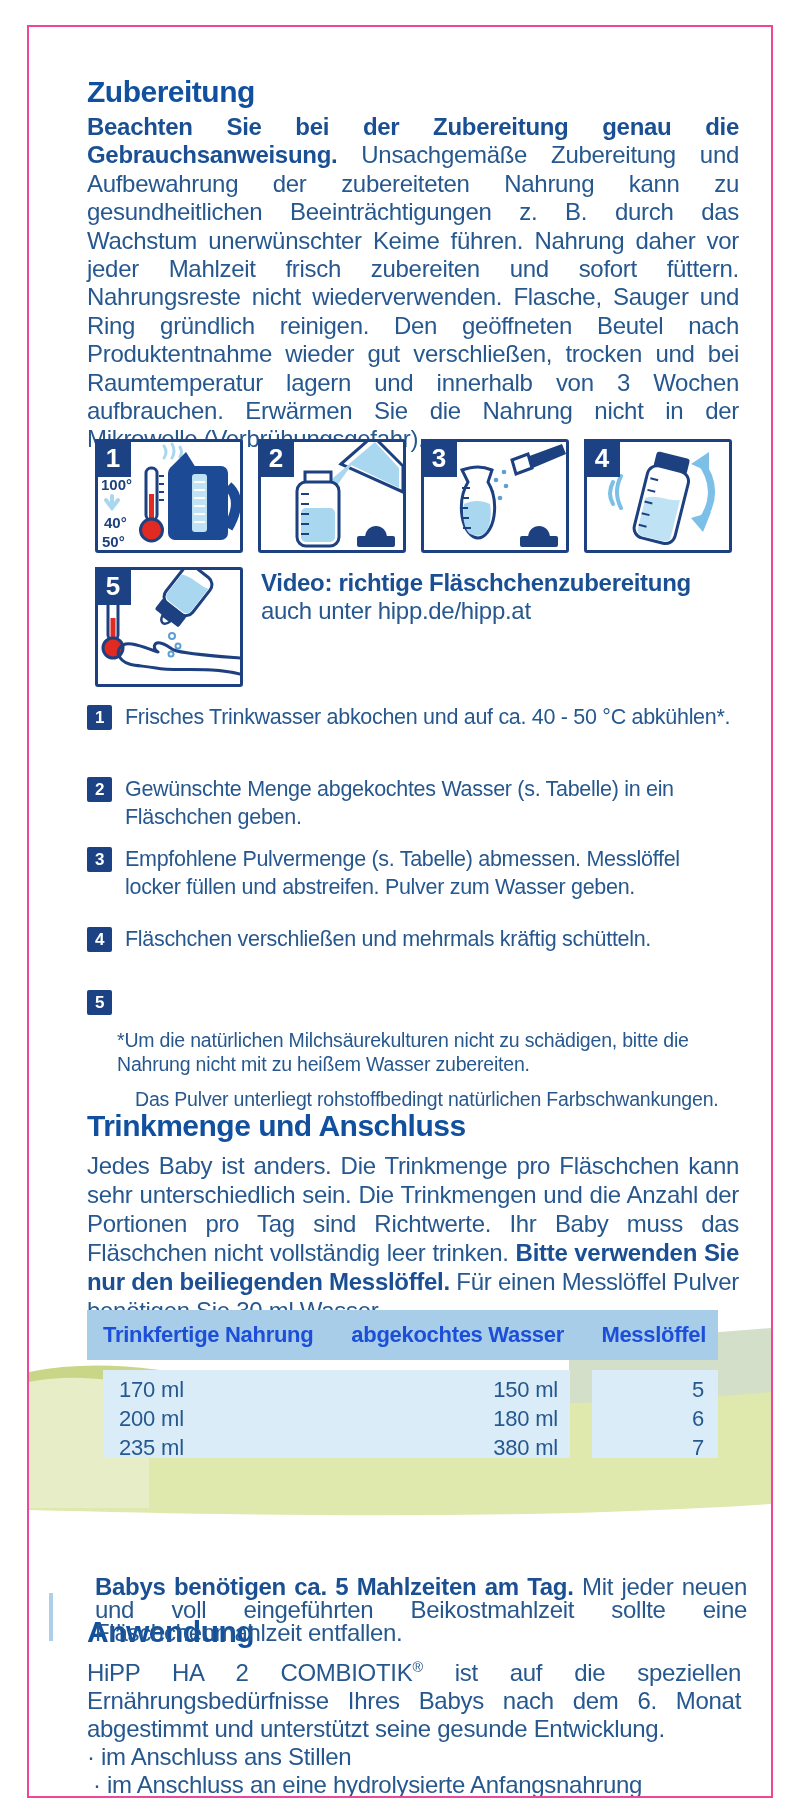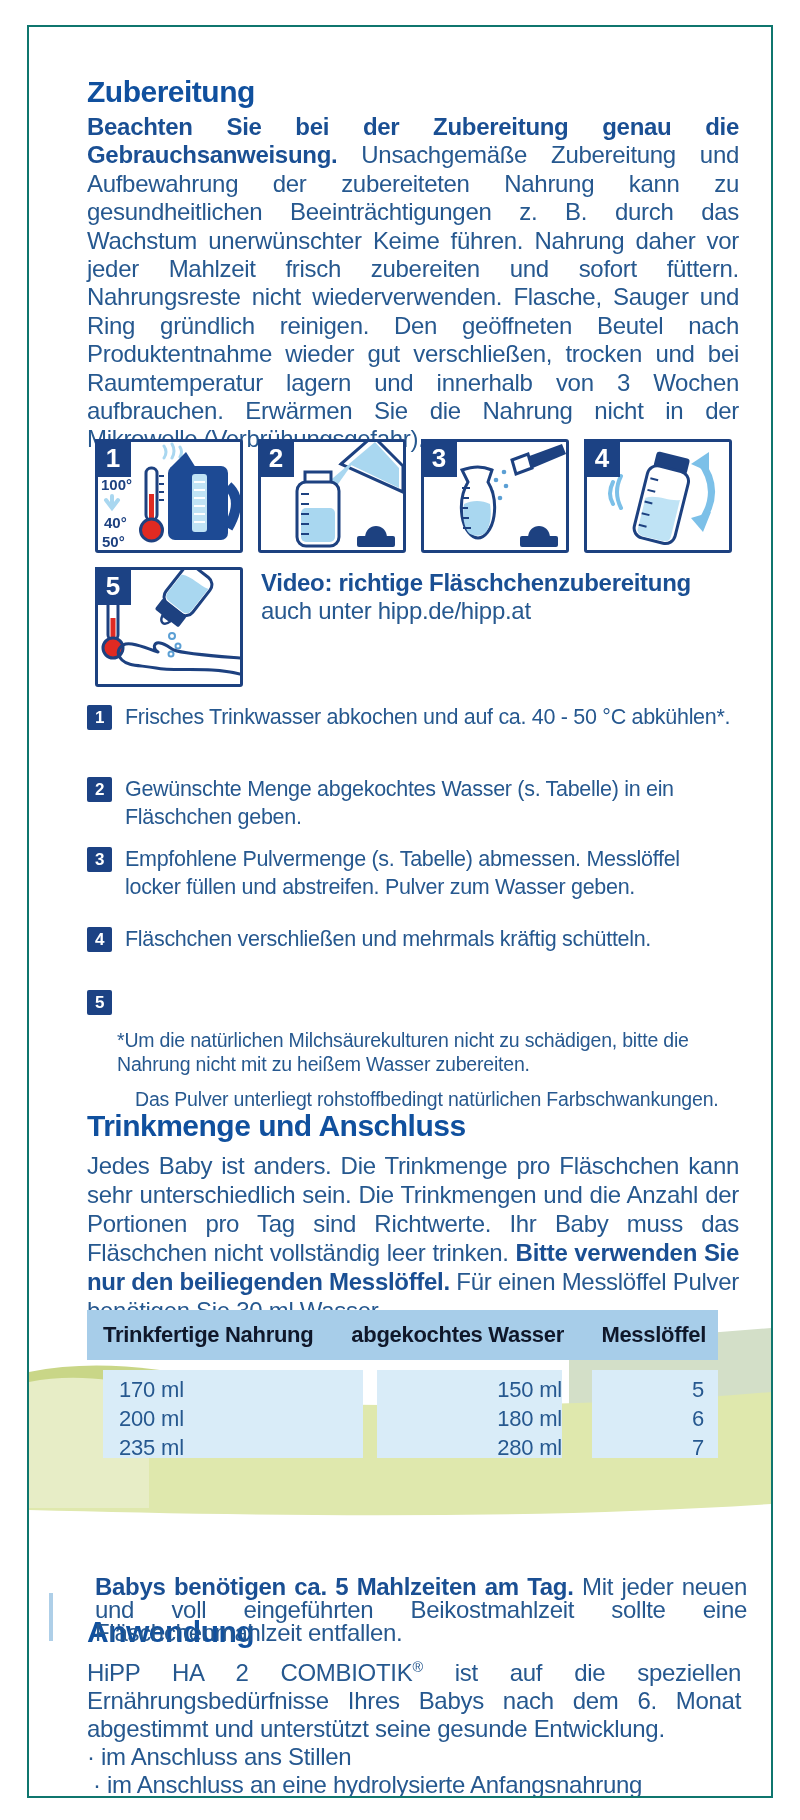--- a/index.html
+++ b/index.html
@@ -1,49 +1,49 @@
 <!DOCTYPE html>
 <html><head>
 <meta charset="utf-8">
 <style>
   html,body{margin:0;padding:0;background:#ffffff;}
   body{width:800px;height:1820px;position:relative;font-family:"Liberation Sans",sans-serif;
        -webkit-font-smoothing:antialiased;}
   #frame{position:absolute;left:27px;top:25px;width:746px;height:1773px;
-         border:2px solid #0f766e;box-sizing:border-box;background:#fff;overflow:hidden;}
+         border:2px solid #ec4899;box-sizing:border-box;background:#fff;overflow:hidden;}
   .abs{position:absolute;}
   .h1{font-size:30px;font-weight:bold;color:#10509e;letter-spacing:-0.5px;}
   .body-text{font-size:24px;line-height:28.4px;color:#26588f;text-align:justify;
              letter-spacing:-0.3px;}
   .body-text b, .bold-navy{font-weight:bold;color:#1a4f93;}
   .small-note{font-size:19.5px;line-height:24px;color:#26588f;letter-spacing:-0.2px;}
   
   .pictobox{position:absolute;width:148px;height:114px;border:3px solid #1d4180;border-radius:3px;
             background:#fff;box-sizing:border-box;}
   .box-num{position:absolute;top:-3px;left:-3px;width:36px;height:38px;background:#1c4284;
            color:#fff;font-weight:bold;font-size:26px;display:flex;align-items:center;
            justify-content:center;z-index:2;}
   .pictobox svg{position:absolute;left:0;top:0;}
   
   .step{position:absolute;left:58px;width:652px;padding-left:38px;box-sizing:border-box;
         font-size:21.5px;line-height:28.4px;color:#26588f;letter-spacing:-0.3px;text-align:left;}
   .step-num{position:absolute;left:0;top:2px;width:25px;height:25px;background:#1c4284;color:#fff;
             font-weight:bold;font-size:17px;text-align:center;line-height:25px;border-radius:2px;}
   
   .tbl-header{position:absolute;left:58px;top:1283px;width:631px;height:50px;background:#a7cde9;
-              display:flex;align-items:center;font-size:22px;font-weight:bold;color:#0f172a;
+              display:flex;align-items:center;font-size:22px;font-weight:bold;color:#1d4ed8;
               letter-spacing:-0.3px;z-index:1;}
   .tbl-header .hc1{width:260px;padding-left:16px;box-sizing:border-box;text-align:left;}
   .tbl-header .hc2{width:227px;padding-right:10px;box-sizing:border-box;text-align:right;}
   .tbl-header .hc3{width:144px;padding-right:12px;box-sizing:border-box;text-align:right;}
   .tbl-col{position:absolute;top:1343px;height:88px;background:#d9ecf8;font-size:22px;
            line-height:29px;color:#26588f;letter-spacing:-0.2px;box-sizing:border-box;
            padding-top:5px;z-index:1;}
   .col1{left:74px;width:260px;padding-left:16px;text-align:left;}
-  .col2{left:328px;width:185px;padding-right:0;text-align:right;margin-left:20px;}
+  .col2{left:328px;width:213px;padding-right:12px;text-align:right;}
   .col3{left:563px;width:126px;padding-right:14px;text-align:right;}
   .swoosh{position:absolute;left:0px;top:1295px;z-index:0;}
   .reg-mark{position:absolute;left:20px;top:1566px;width:4px;height:48px;background:#aecfe8;}
   sup{font-size:60%;}
 </style>
 </head>
 <body>
 
 <div id="frame">
 
@@ -188,21 +188,21 @@
     <div class="hc3">Messlöffel</div>
   </div>
   <div class="tbl-col col1">
     <div>170 ml</div>
     <div>200 ml</div>
     <div>235 ml</div>
   </div>
   <div class="tbl-col col2">
     <div>150 ml</div>
     <div>180 ml</div>
-    <div>280 ml</div>
+    <div>380 ml</div>
   </div>
   <div class="tbl-col col3">
     <div>5</div>
     <div>6</div>
     <div>7</div>
   </div>
 
   <div class="abs body-text" style="left:58px;top:1548px;width:652px;line-height:23px;z-index:1;margin-left:8px;">
     <b>Babys benötigen ca. 5 Mahlzeiten am Tag.</b><span> Mit jeder neuen und voll eingeführten Beikostmahlzeit sollte eine Fläschchenmahlzeit entfallen.</span>
   </div>

